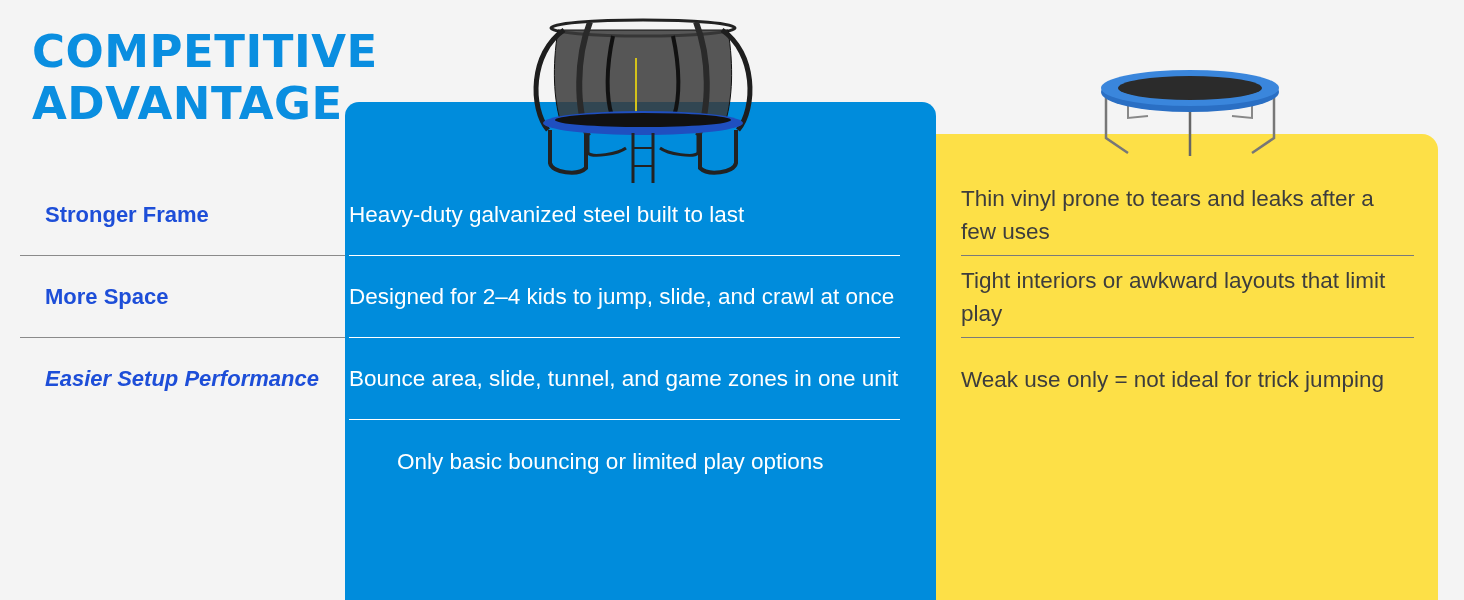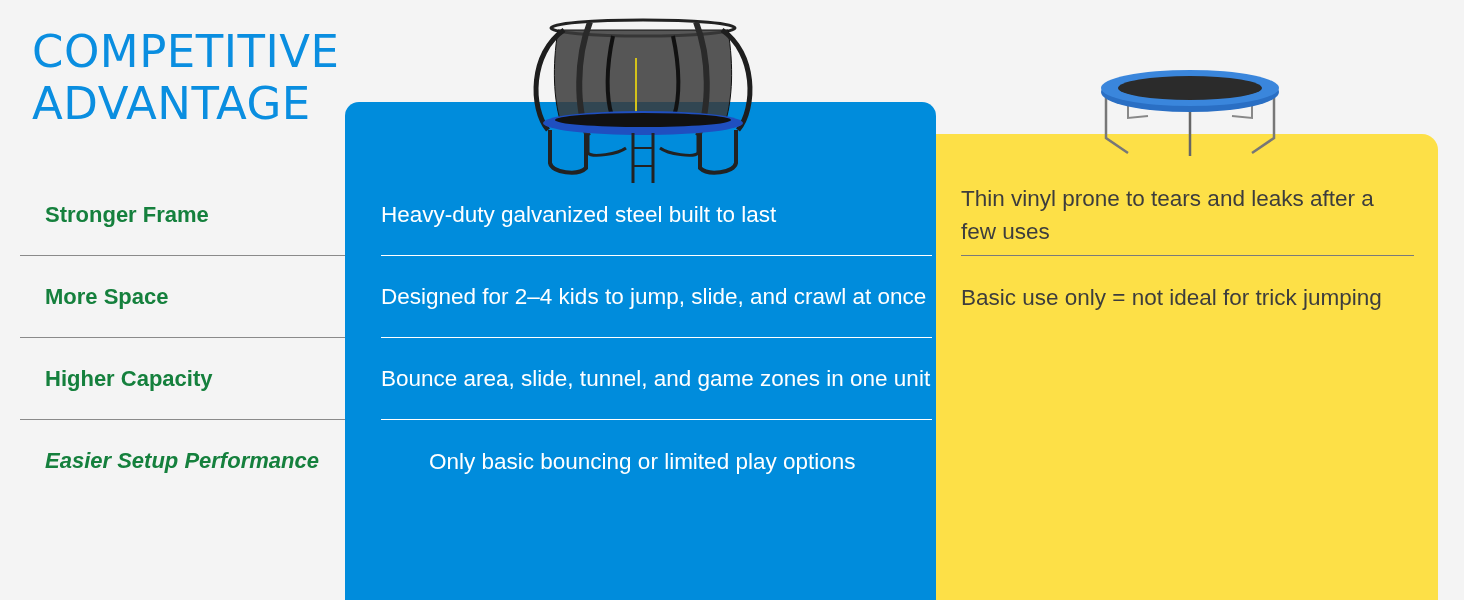--- a/index.html
+++ b/index.html
@@ -6,43 +6,43 @@
     body {
       width: 1464px; height: 600px; overflow: hidden;
       background: #f4f4f4;
       font-family: "Liberation Sans", "DejaVu Sans", sans-serif;
       position: relative;
     }
     .title {
       position: absolute; left: 32px; top: 26px;
       color: #0a8ee0;
       font-family: "DejaVu Sans", sans-serif;
-      font-weight: normal;
+      font-weight: bold;
       font-size: 45px; line-height: 52px;
       letter-spacing: 0.5px;
       margin: 0;
     }
     .title span { display: block; }
     .labels {
       position: absolute; left: 20px; top: 174px; width: 325px;
     }
     .label-row {
       height: 82px; box-sizing: border-box;
       border-bottom: 1px solid #8a8a8a;
       display: flex; align-items: center;
       padding-left: 25px;
-      font-weight: bold; font-size: 22px; line-height: 32px; color: #15803d;
+      font-weight: bold; font-size: 22px; line-height: 32px; color: #1d4ed8;
     }
     .label-row:last-child { border-bottom: none; font-style: italic; }
     .ours {
       position: absolute; left: 345px; top: 102px; width: 591px; height: 498px;
       background: #008cdc;
       border-radius: 14px 14px 0 0;
     }
-    .ours-rows { position: absolute; left: 36px; top: 72px; width: 551px; text-align: center; }
+    .ours-rows { position: absolute; left: 4px; top: 72px; width: 551px; text-align: center; }
     .cell-row {
       height: 82px; box-sizing: border-box;
       display: flex; align-items: center;
       font-size: 22.5px; line-height: 33px;
     }
     .ours .cell-row { color: #fff; border-bottom: 1px solid #ffffff; }
     .ours .cell-row:last-child { border-bottom: none; margin-left: 48px; }
     .theirs {
       position: absolute; left: 936px; top: 134px; width: 502px; height: 466px;
       background: #fde047;
@@ -58,37 +58,37 @@
 <body>
 
 <h1 class="title">
   <span>COMPETITIVE</span>
   <span>ADVANTAGE</span>
 </h1>
 
 <div class="labels">
   <div class="label-row">Stronger Frame</div>
   <div class="label-row">More Space</div>
-  <div class="label-row">Higher Capacity</div>
   <div class="label-row">Easier Setup Performance</div>
 </div>
 
 <div class="ours">
   <div class="ours-rows">
     <div class="cell-row">Heavy-duty galvanized steel built to last</div>
     <div class="cell-row">Designed for 2–4 kids to jump, slide, and crawl at once</div>
     <div class="cell-row">Bounce area, slide, tunnel, and game zones in one unit</div>
     <div class="cell-row">Only basic bouncing or limited play options</div>
   </div>
 </div>
 
 <div class="theirs">
   <div class="theirs-rows">
     <div class="cell-row">Thin vinyl prone to tears and leaks after a few uses</div>
-    <div class="cell-row">Basic use only = not ideal for trick jumping</div>
+    <div class="cell-row">Tight interiors or awkward layouts that limit play</div>
+    <div class="cell-row">Weak use only = not ideal for trick jumping</div>
   </div>
 </div>
 
 <svg class="img-ours" viewBox="0 0 230 175">
 
   <ellipse cx="115" cy="20" rx="92" ry="8" fill="none" stroke="#222" stroke-width="3"></ellipse>
   <path d="M30 22 C 24 60, 26 90, 32 112 L 198 112 C 204 90, 206 60, 200 22 Z" fill="#3a3a3a" opacity="0.85"></path>
   <path d="M30 22 C 24 60, 26 90, 32 112 L 198 112 C 204 90, 206 60, 200 22 Z" fill="none" stroke="#111" stroke-width="1"></path>
 
   <path d="M108 50 L 108 110 L 130 112" fill="none" stroke="#d4c21a" stroke-width="2"></path>

